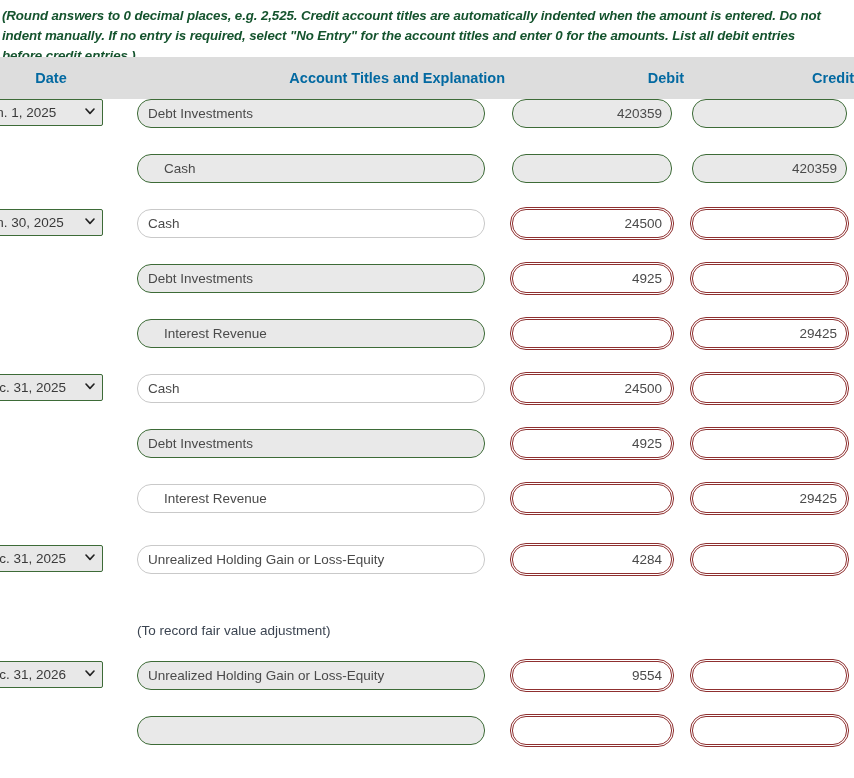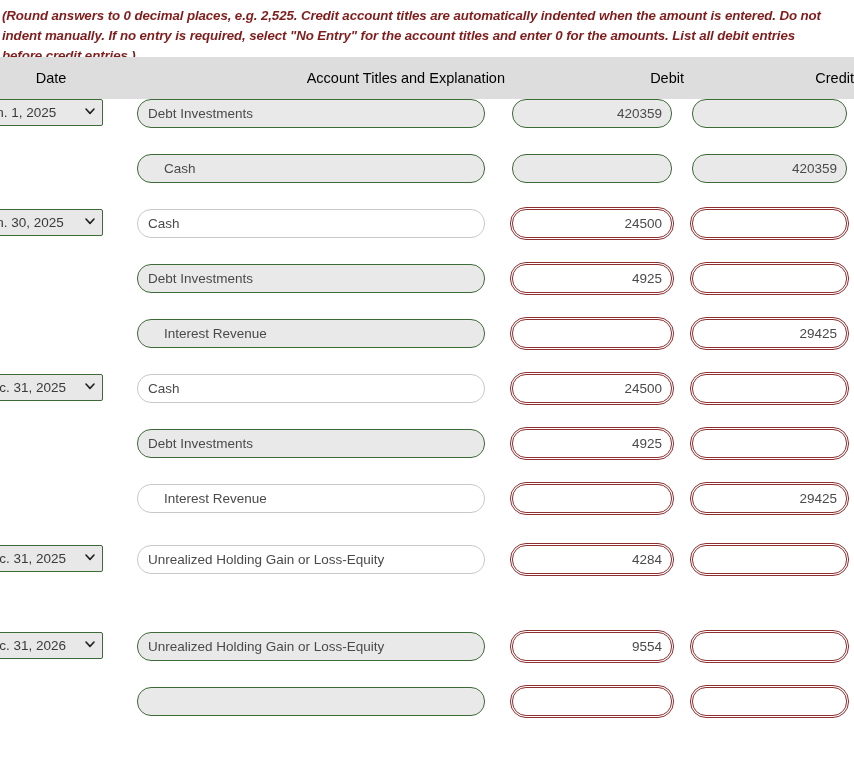--- a/index.html
+++ b/index.html
@@ -17,43 +17,43 @@
     height: 778px;
     background: #ffffff;
   }
 
   
   .instructions {
     position: absolute;
     left: 0; top: 0;
     width: 854px;
     padding: 6px 20px 4px 2px;
-    color: #7f1d1d;
+    color: #14532d;
     font-weight: bold;
     font-style: italic;
     font-size: 13.3px;
     line-height: 20px;
     letter-spacing: -0.1px;
   }
 
   
   .jtable {
     position: absolute;
     left: 0;
     top: 57px;
     width: 854px;
     border-collapse: collapse;
     table-layout: fixed;
   }
   .jtable thead th {
     background: #dddddd;
     height: 42px;
     font-size: 14.5px;
-    font-weight: normal;
-    color: #000000;
+    font-weight: bold;
+    color: #0369a1;
     padding: 0;
     vertical-align: middle;
   }
   .col-date    { width: 130px; }
   .col-acct    { width: 375px; }
   .col-debit   { width: 185px; }
   .col-credit  { width: 164px; }
 
   .th-date   { text-align: center; padding-right: 28px !important; }
   .th-acct   { text-align: right;  padding-left: 5px !important; }
@@ -416,20 +416,26 @@
             </div>
           </td>
         </tr>
         <tr>
           <td colspan="4" class="spacer-sm"></td>
         </tr>
         <tr>
           <td colspan="4" class="spacer-xs"></td>
         </tr>
         <tr>
+          <td></td>
+          <td colspan="3">
+            <div class="explanation">(To record fair value adjustment)</div>
+          </td>
+        </tr>
+        <tr>
           <td colspan="4" class="spacer-xs"></td>
         </tr>
         <tr>
           <td>
             <div class="date-cell">
               <div class="date-select">
                 <span>Dec. 31, 2026</span>
                 <span class="caret">
                   <svg viewBox="0 0 10 7" width="10" height="7">
                     <path d="M1 1 L5 5.4 L9 1" fill="none" stroke="#222" stroke-width="1.6" stroke-linecap="round" stroke-linejoin="round"></path>

